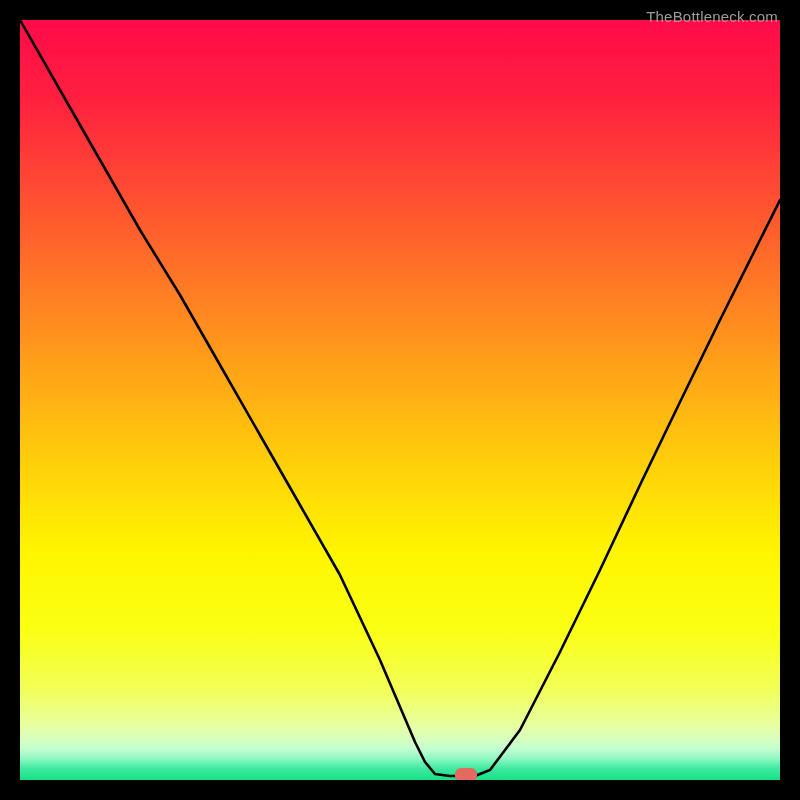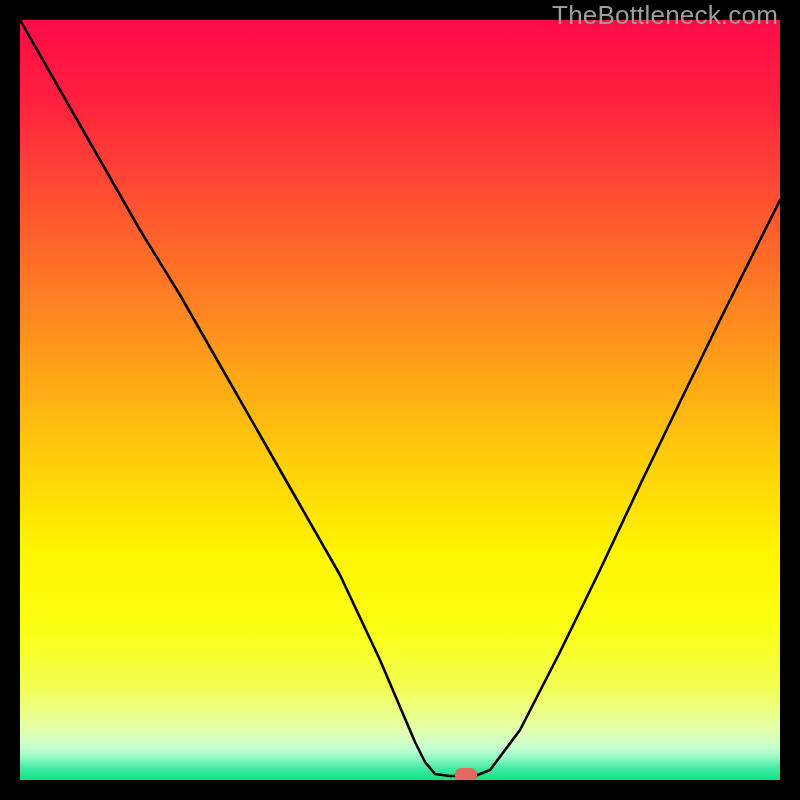--- a/index.html
+++ b/index.html
@@ -35,24 +35,24 @@
   }
   .curve-svg {
     position: absolute;
     left: 0;
     top: 0;
     width: 100%;
     height: 100%;
   }
   .watermark {
     position: absolute;
-    top: 0px;
+    top: 8px;
     right: 22px;
     font-family: Arial, Helvetica, sans-serif;
-    font-size: 26px;
+    font-size: 15px;
     color: #9c9c9c;
     font-weight: 500;
     letter-spacing: 0.2px;
   }
   .marker {
     position: absolute;
     background: #e46a5f;
     border-radius: 6px;
   }
 </style>

